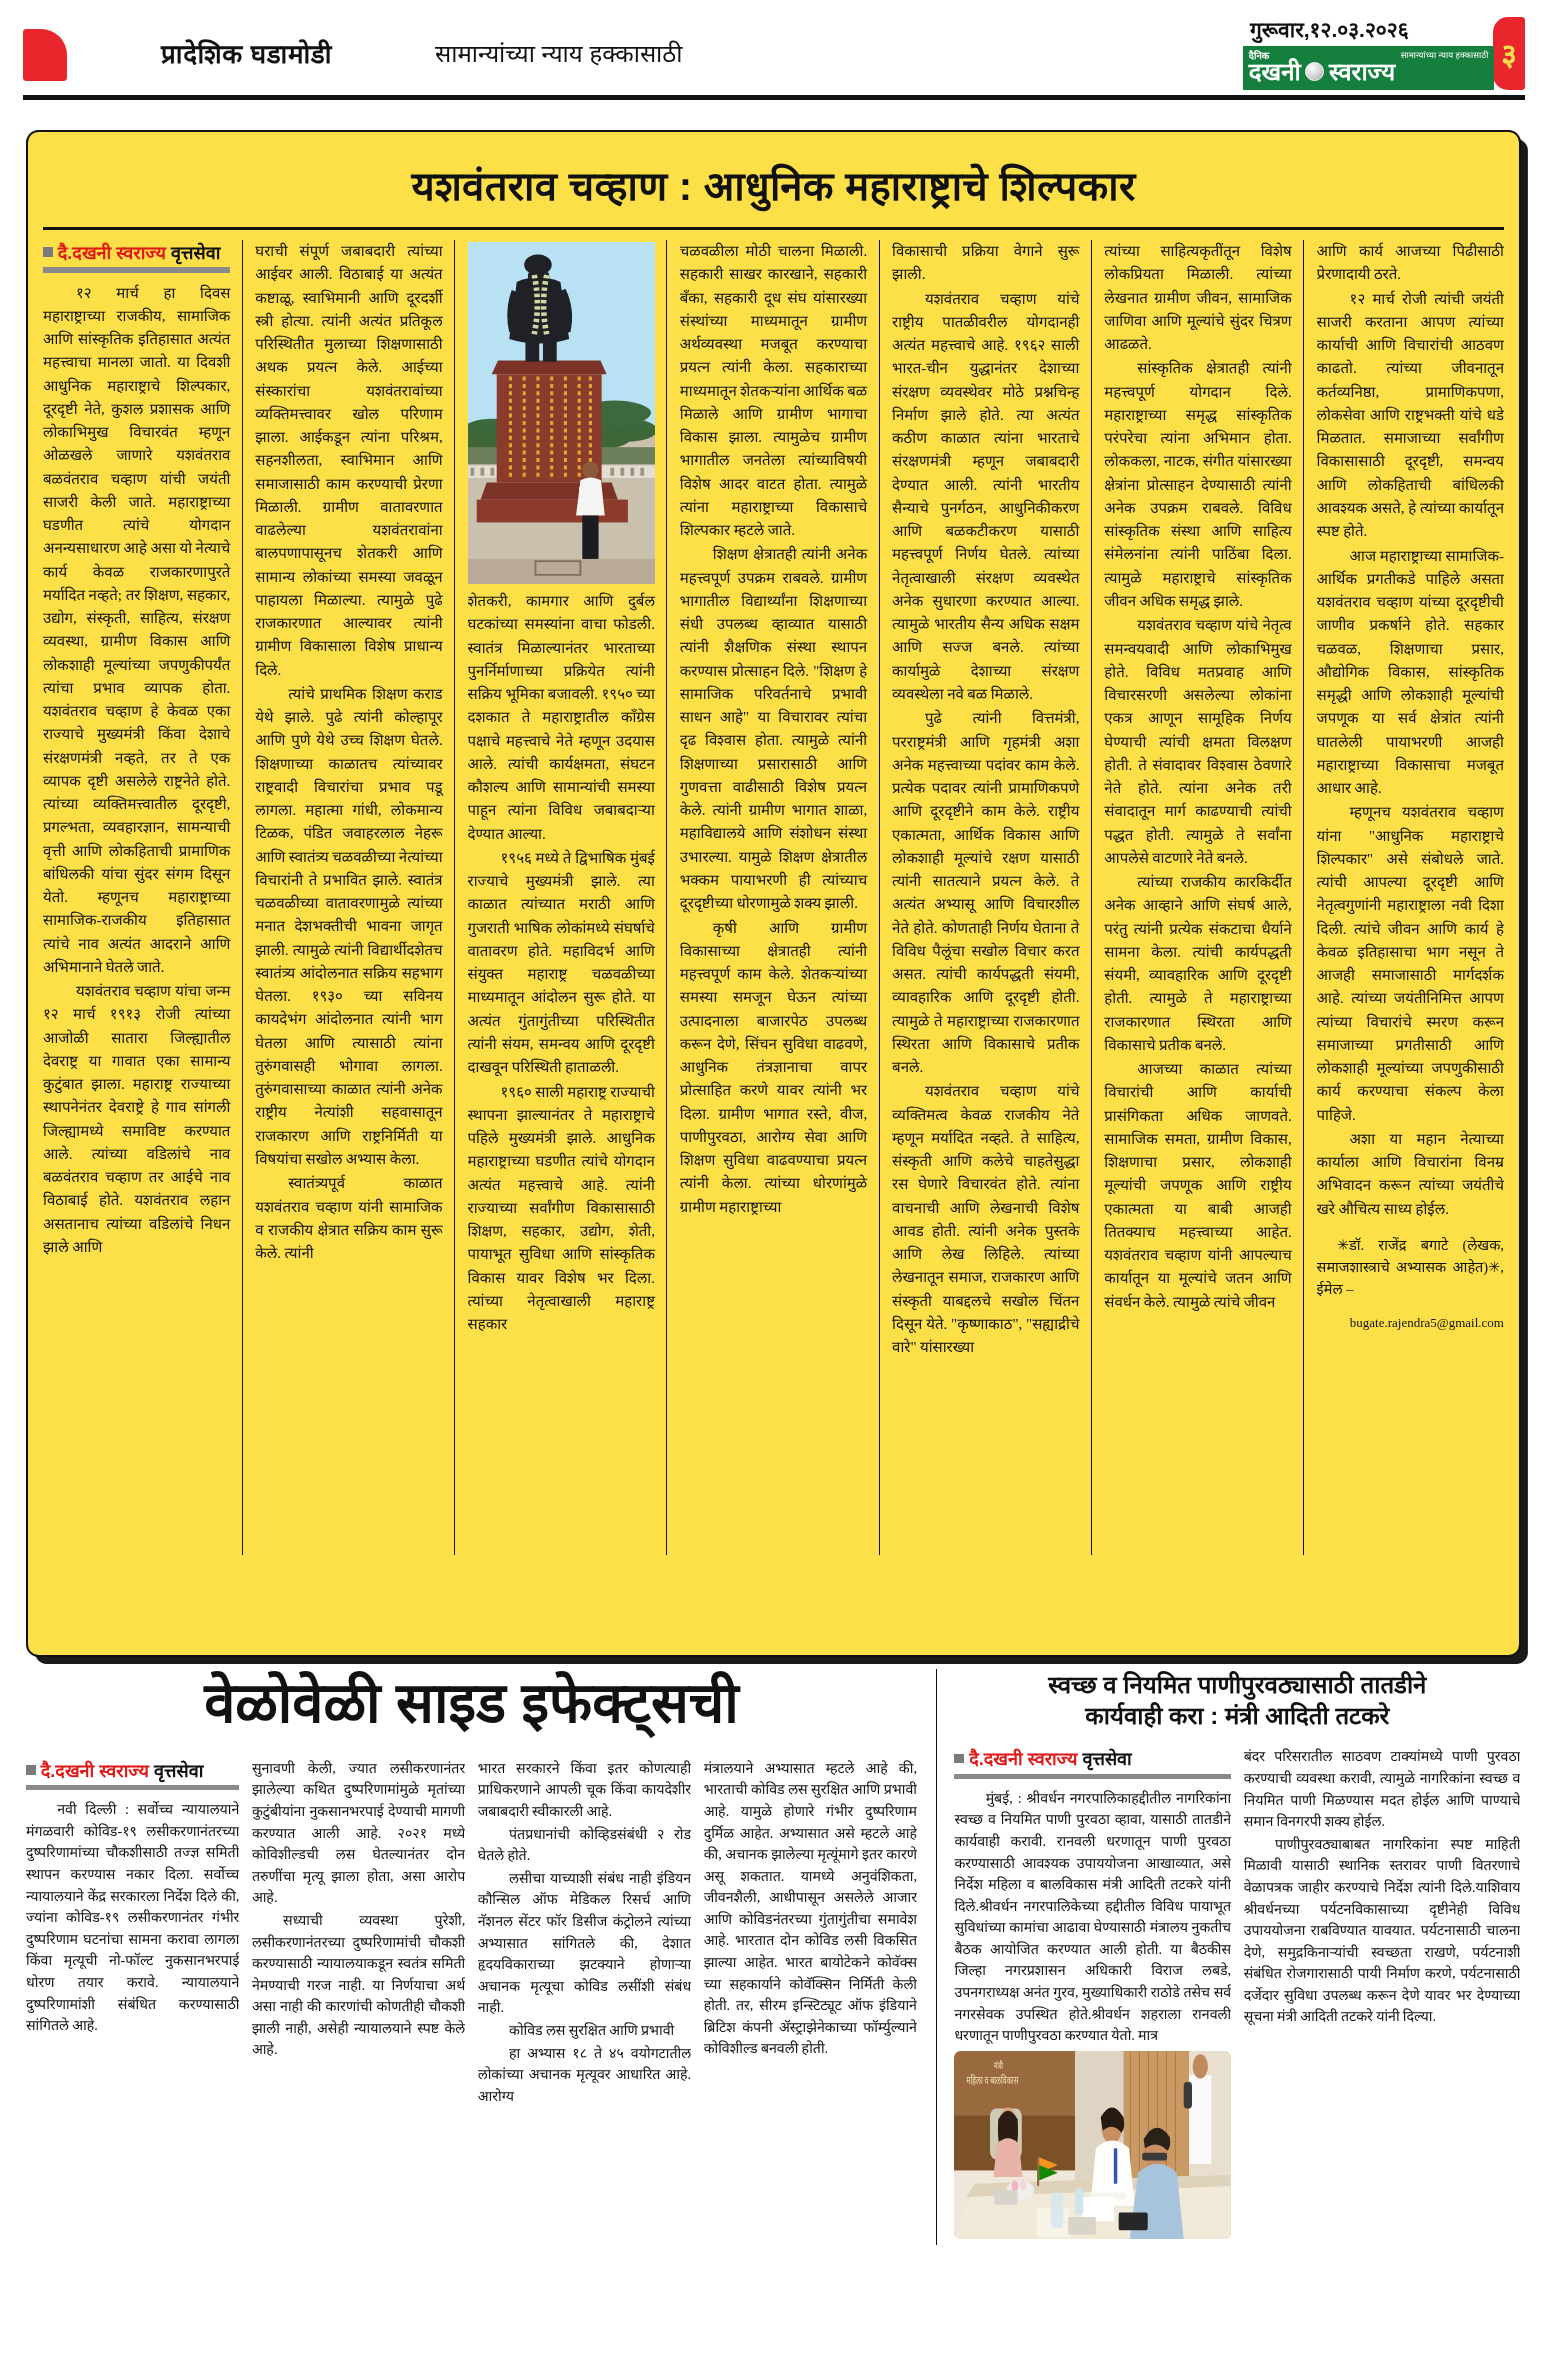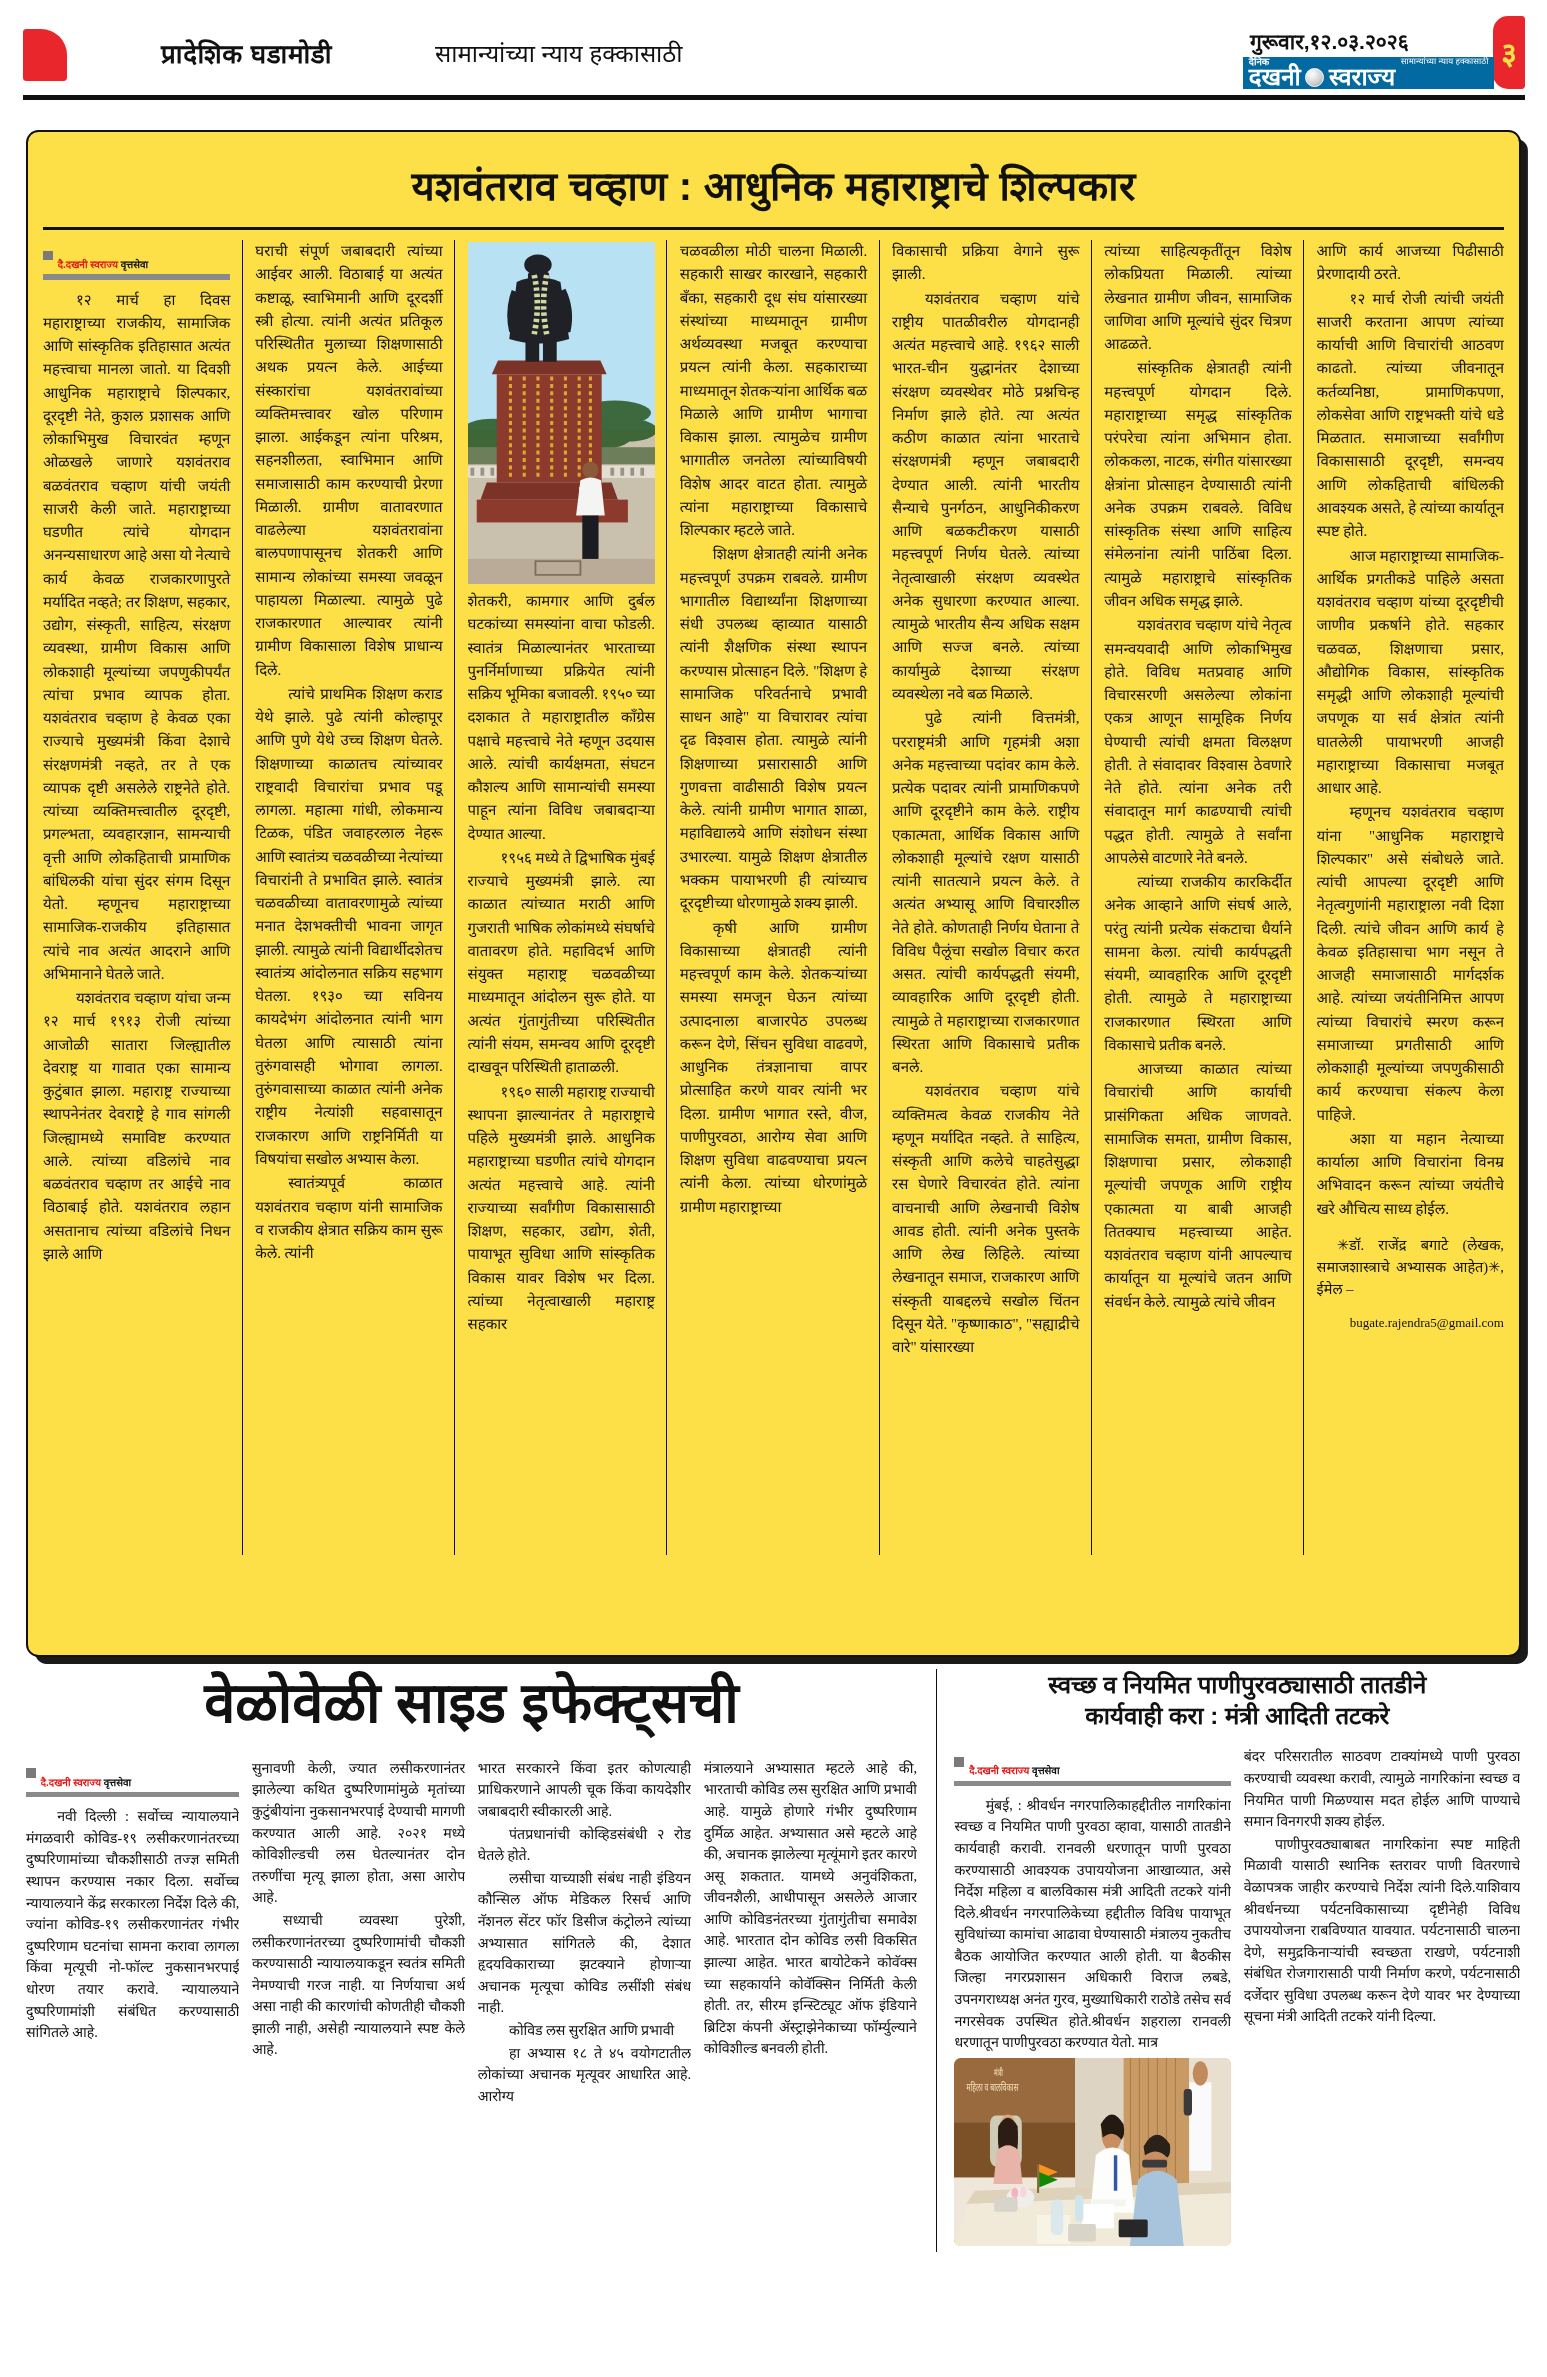--- a/index.html
+++ b/index.html
@@ -58,23 +58,23 @@
   }
   .issue-date{
     font-family:"Liberation Sans","DejaVu Sans",sans-serif;
     font-weight:bold;
     font-size:21px;
     margin-bottom:2.3px;
     padding-left:6.8px;
     white-space:nowrap;
   }
   .logo-box{
-    background:#0369a1;
+    background:#15803d;
     width:251px;
-    height:32px;
+    height:44px;
     position:relative;
     display:flex;
     flex-direction:column;
     justify-content:center;
     box-sizing:border-box;
     padding:2.3px 5.7px;
   }
   .logo-top-row{
     display:flex;justify-content:space-between;align-items:flex-start;
     line-height:1;
@@ -159,21 +159,21 @@
   }
   .col:last-child{border-right:none;padding-right:0;}
 
   .byline{
     display:flex;align-items:center;gap:5.1px;
     margin-bottom:3.4px;
   }
   .byline-sq{width:9.7px;height:9.7px;background:#7a7a7a;flex:0 0 auto;}
   .byline-txt{
     font-family:"Liberation Sans","DejaVu Sans",sans-serif;
-    font-weight:bold;font-size:10px;white-space:nowrap;margin-top:17px;
+    font-weight:bold;font-size:18px;white-space:nowrap;
   }
   .byline-txt .red{color:#e01a18;}
   .byline-rule{height:5.1px;background:#8a8a8a;margin-bottom:9px;}
 
   .ptext{
     font-size:15px;
     line-height:1.55;
     text-align:justify;
     text-indent:2.2em;
     margin:0 0 1.1px;

